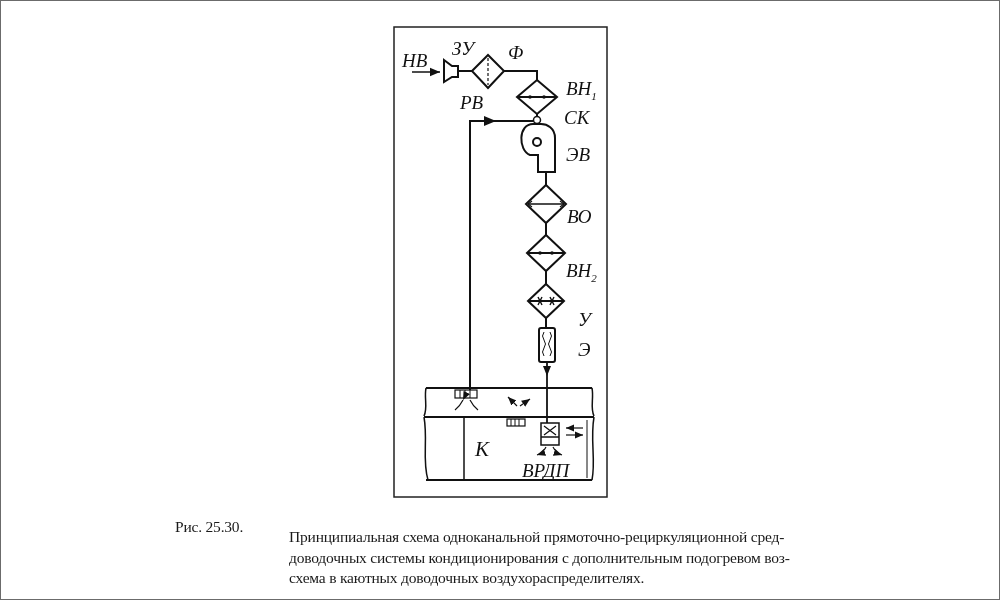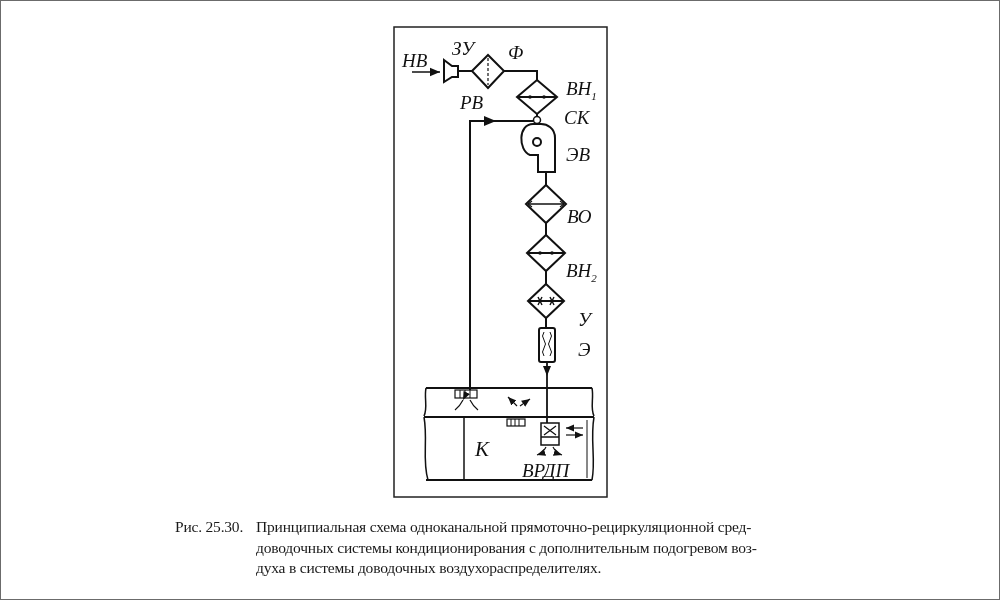--- a/index.html
+++ b/index.html
@@ -11,21 +11,21 @@
     position: absolute; left: 0; top: 0; width: 998px; height: 598px;
     border: 1px solid #6b6b6b;
   }
   .figure-svg { position: absolute; left: 0; top: 0; }
   .caption {
     position: absolute; left: 175px; top: 517px; width: 680px;
     font-family: "Liberation Serif", serif; font-size: 15.5px; line-height: 20.5px;
     color: #1a1a1a; letter-spacing: -0.2px;
   }
   .caption .num { position: absolute; left: 0; top: 0; white-space: nowrap; }
-  .caption .line { position: absolute; left: 81px; white-space: nowrap; }
+  .caption .line { position: absolute; left: 114px; white-space: nowrap; margin-top: 10px; }
   .lbl { font-family: "Liberation Serif", serif; font-style: italic; font-size: 19px; fill: #111; }
   .sub { font-size: 11px; }
 </style>
 </head>
 <body>
 
 <div class="page-border"></div>
 
 <svg class="figure-svg" width="1000" height="600" viewBox="0 0 1000 600" xmlns="http://www.w3.org/2000/svg">
   <defs>
@@ -155,14 +155,14 @@
   <text class="lbl" x="578" y="326">У</text>
   <text class="lbl" x="578" y="356">Э</text>
   <text class="lbl" x="475" y="456" style="font-size:21px">К</text>
   <text class="lbl" x="522" y="477">ВРДП</text>
 </svg>
 
 <div class="caption">
   <span class="num">Рис. 25.30.</span>
   <span class="line" style="top:0">Принципиальная схема одноканальной прямоточно-рециркуляционной сред-</span>
   <span class="line" style="top:20.5px">доводочных системы кондиционирования с дополнительным подогревом воз-</span>
-  <span class="line" style="top:41px">духа в системы доводочных воздухораспределителях.</span>
+  <span class="line" style="top:41px">схема в каютных доводочных воздухораспределителях.</span>
 </div>
 
 </body></html>

